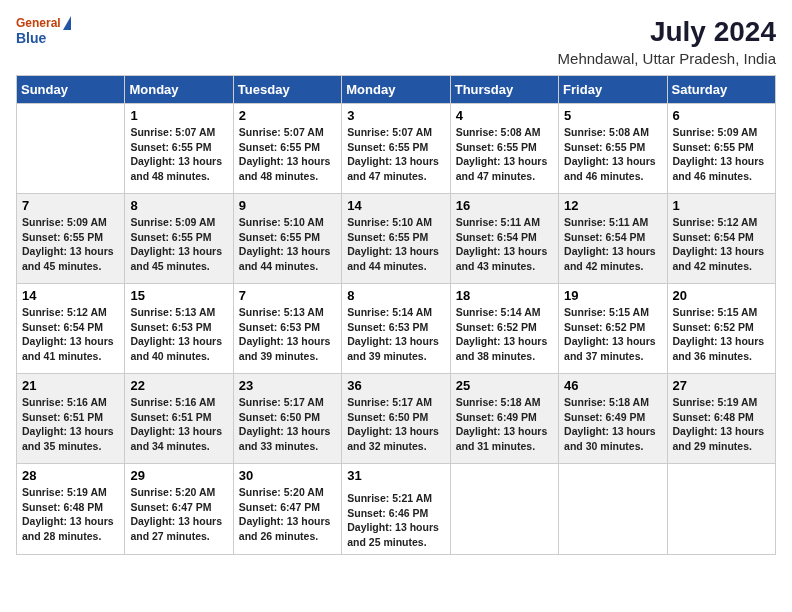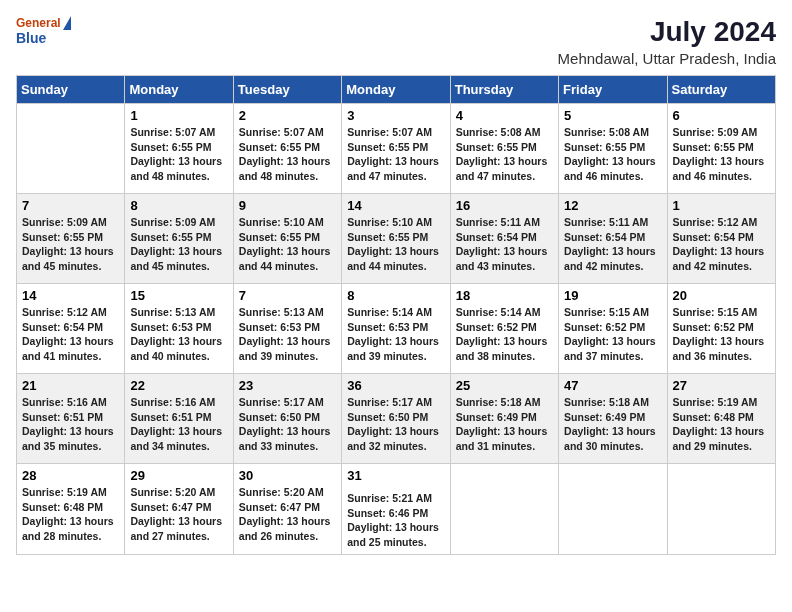--- a/index.html
+++ b/index.html
@@ -307,21 +307,21 @@
 and 32 minutes.</div>
         </td>
         <td>
           <span class="cell-date">25</span>
           <div class="cell-info" style="white-space: pre-line;">Sunrise: 5:18 AM
 Sunset: 6:49 PM
 Daylight: 13 hours
 and 31 minutes.</div>
         </td>
         <td>
-          <span class="cell-date">47</span>
+          <span class="cell-date">46</span>
           <div class="cell-info" style="white-space: pre-line;">Sunrise: 5:18 AM
 Sunset: 6:49 PM
 Daylight: 13 hours
 and 30 minutes.</div>
         </td>
         <td>
           <span class="cell-date">27</span>
           <div class="cell-info" style="white-space: pre-line;">Sunrise: 5:19 AM
 Sunset: 6:48 PM
 Daylight: 13 hours

